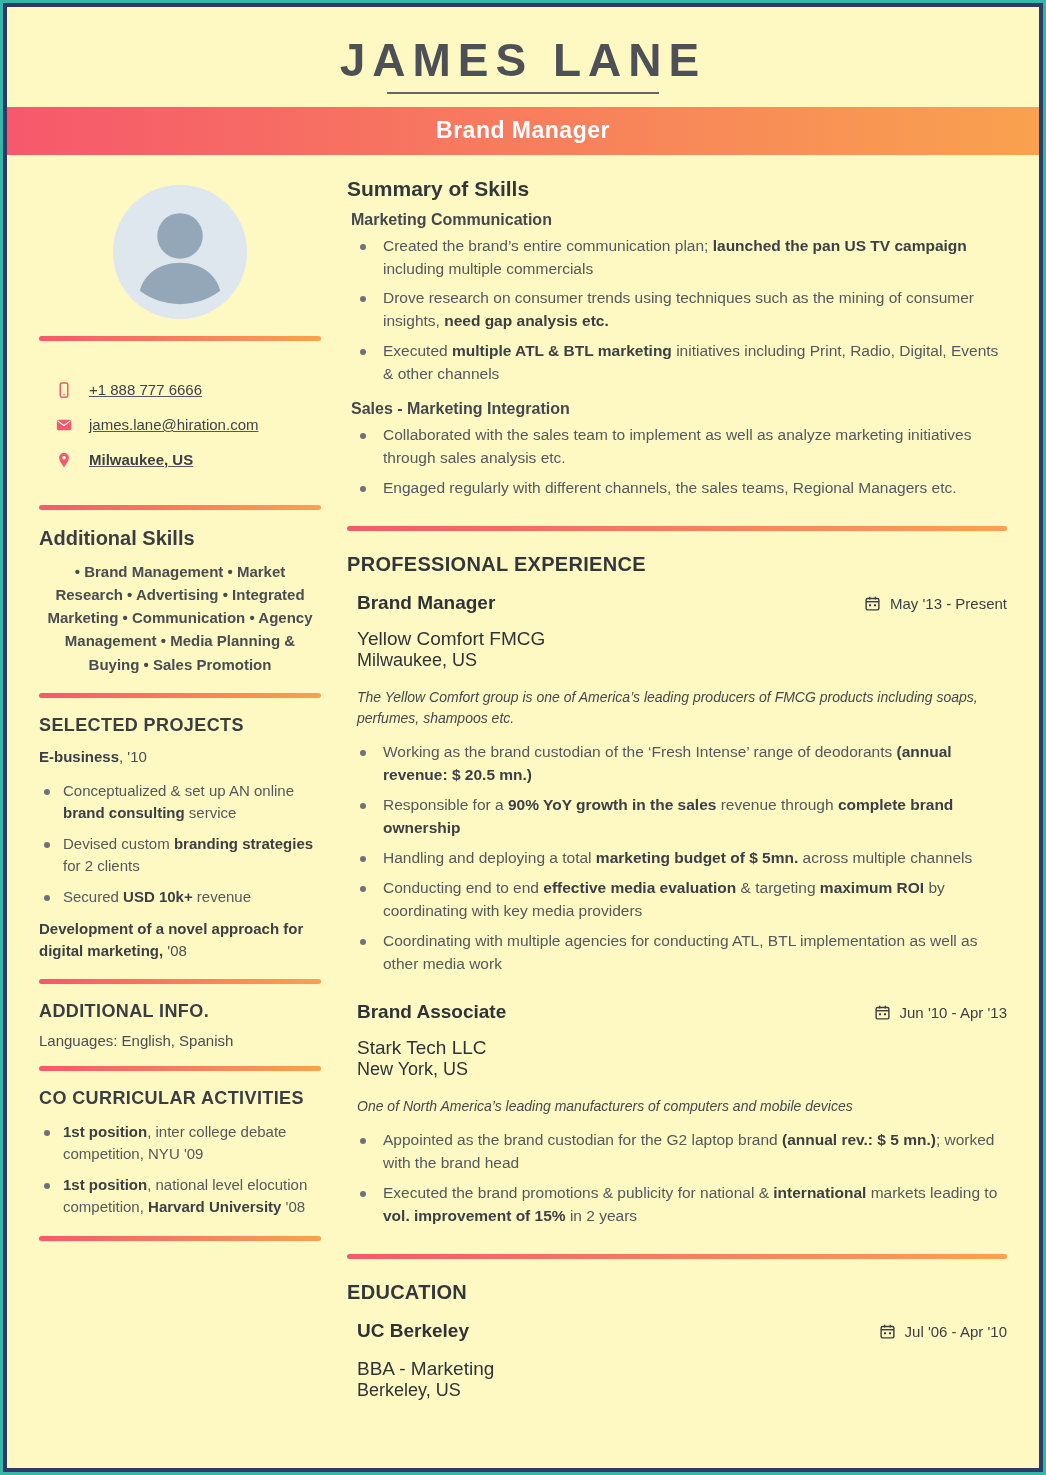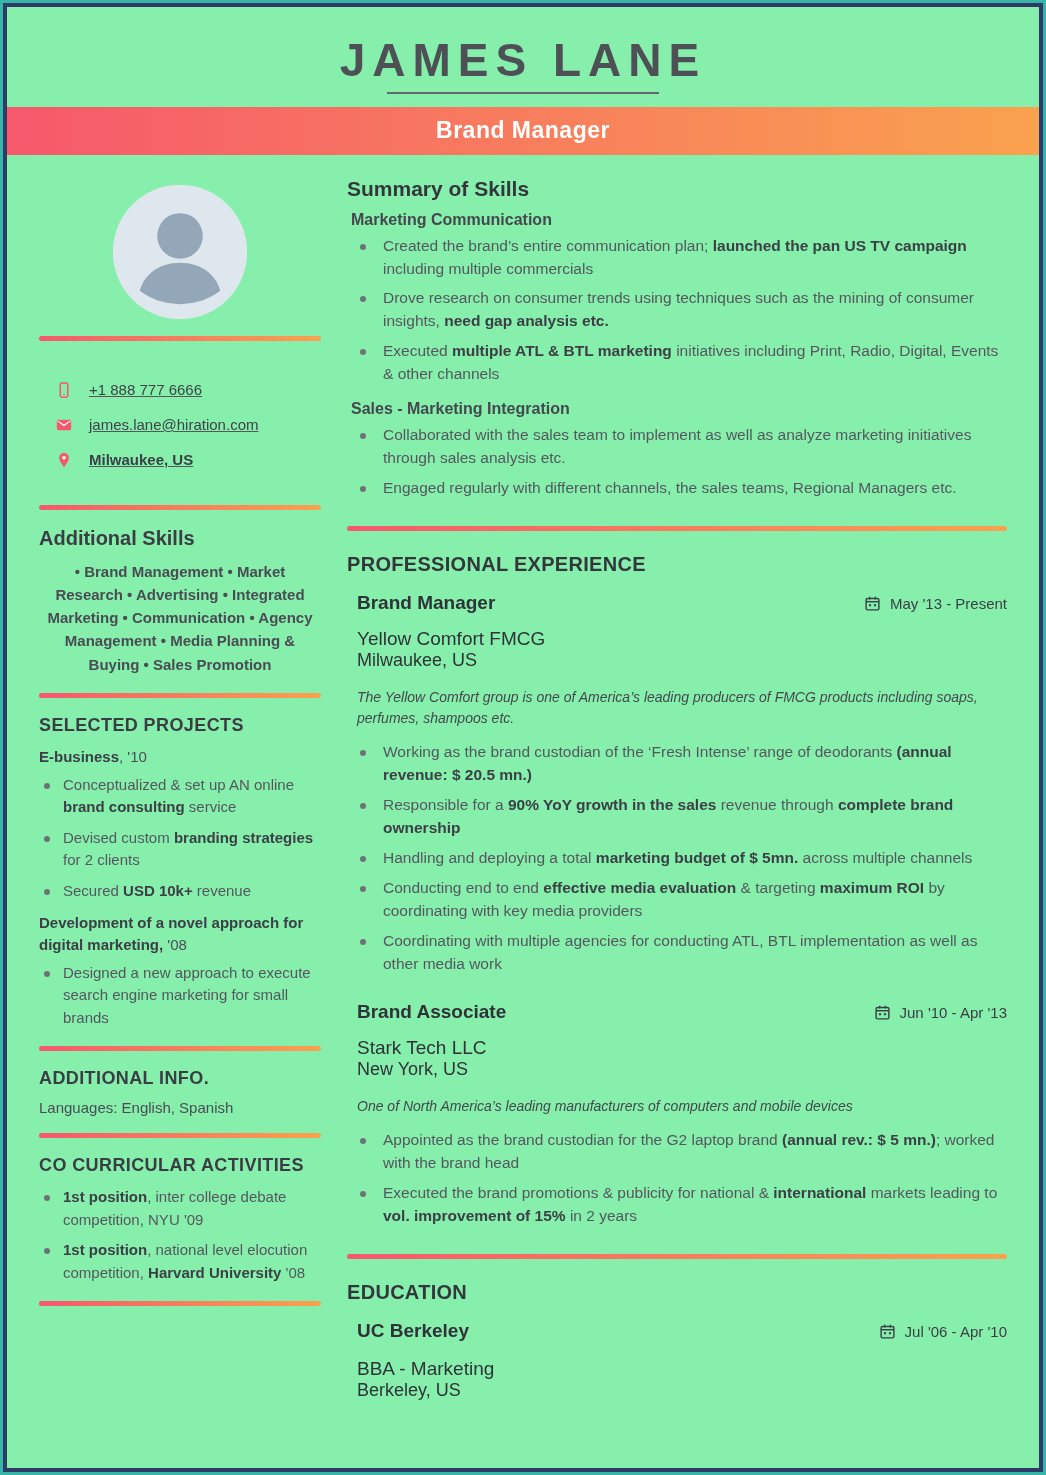--- a/index.html
+++ b/index.html
@@ -9,21 +9,21 @@
     font-family:"Liberation Sans", sans-serif;
     color:#54585e;
   }
   .page {
     width:1046px; height:1475px;
     border:3px solid var(--border-outer,#35b6a9);
   }
   .page-inner {
     width:100%; height:100%;
     border:4px solid var(--border-inner,#2e3b66);
-    background:#86efac; overflow:hidden;
+    background:#fef9c3; overflow:hidden;
   }
   
   .header { padding-top:28px; text-align:center; }
   .name { font-size:46px; font-weight:700; color:#4d5156; letter-spacing:7px; line-height:1.1; }
   .name-rule { width:272px; height:2px; background:#63676c; margin:6px auto 0; }
   .banner {
     margin-top:13px; height:48px;
     background:linear-gradient(90deg, var(--accent-start,#f6586c), var(--accent-end,#f9a24e));
     display:flex; align-items:center; justify-content:center;
   }
@@ -53,21 +53,21 @@
   .cicon svg { width:100%; height:100%; display:block; }
   .ctext { font-size:15px; color:#3f4348; }
 
   
   .side-h { font-size:20px; font-weight:700; color:#3a3e44; margin:4px 0 10px; }
   .side-h.upper { font-size:18px; letter-spacing:0.4px; }
   .skills-text { text-align:center; font-weight:700; font-size:15px; color:#494d53; line-height:1.55; padding:0 2px; }
   .proj-title { font-size:15px; color:#4a4e54; line-height:1.45; margin:10px 0 4px; }
   .info-text { font-size:15px; color:#4a4e54; }
 
-  ul.blist { list-style:none; margin-top:6px; }
+  ul.blist { list-style:none; margin-top:12px; }
   ul.blist li { position:relative; padding-left:24px; font-size:15px; color:#54585e; line-height:1.5; margin-bottom:8px; }
   ul.blist li::before { content:""; position:absolute; left:5px; top:9px; width:6px; height:6px; border-radius:50%; background:#6e7277; }
 
   .bold { font-weight:700; color:#3c4046; }
 
   
   .main-h { font-size:21px; font-weight:700; color:#33373c; }
   .sub-h { font-size:16px; font-weight:700; color:#44484e; margin:10px 0 6px; padding-left:4px; }
   .main ul.blist { margin-top:4px; }
   .main ul.blist li { font-size:15.5px; padding-left:36px; margin-bottom:7px; line-height:1.48; }
@@ -161,23 +161,20 @@
           <div class="side-h upper">SELECTED PROJECTS</div>
 
           <div class="proj-title"><span class="bold">E-business</span><span>, '10</span></div>
           <ul class="blist">
             <li><span>Conceptualized &amp; set up AN online </span><span class="bold">brand consulting</span><span> service</span></li>
             <li><span>Devised custom </span><span class="bold">branding strategies</span><span> for 2 clients</span></li>
             <li><span>Secured </span><span class="bold">USD 10k+</span><span> revenue</span></li>
           </ul>
 
           <div class="proj-title"><span class="bold">Development of a novel approach for digital marketing,</span><span> '08</span></div>
-          <ul class="blist">
-            <li><span>Designed a new approach to execute search engine marketing for small brands</span></li>
-          </ul>
         </div>
 
         <div class="divider"></div>
 
         <div class="side-section">
           <div class="side-h upper">ADDITIONAL INFO.</div>
           <div class="info-text">Languages: English, Spanish</div>
         </div>
 
         <div class="divider"></div>

